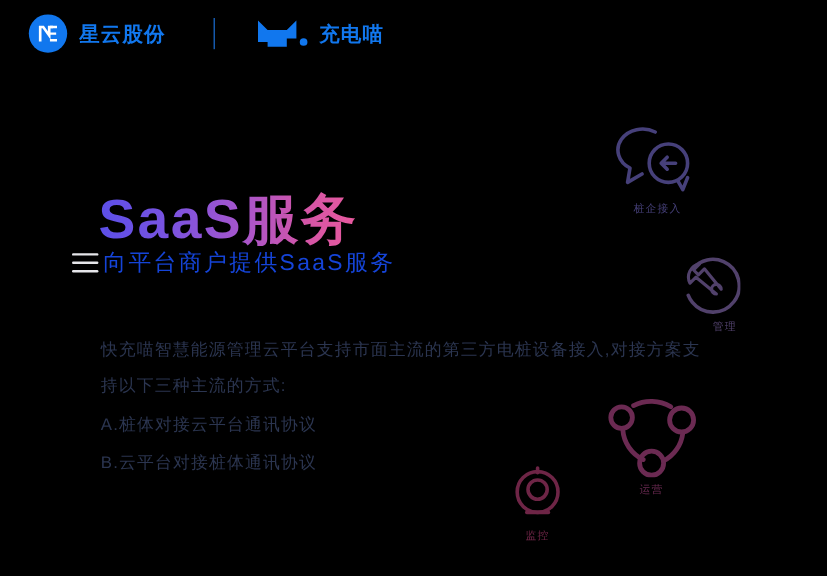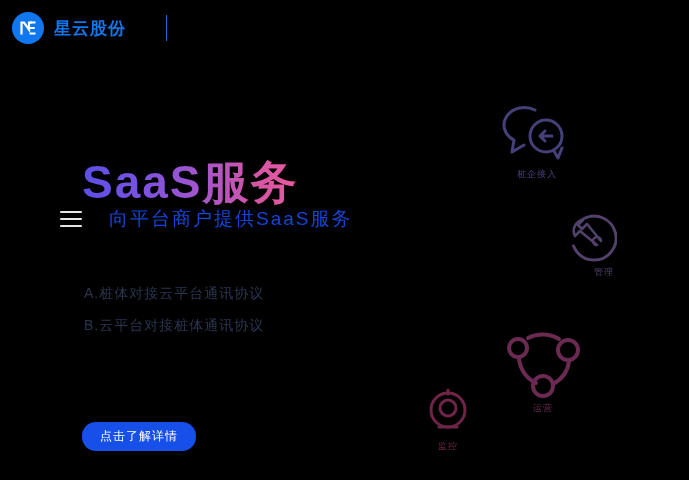--- a/index.html
+++ b/index.html
@@ -24,21 +24,21 @@
   }
 
   
   .header {
     position: absolute;
     left: 0; top: 0;
     width: 689px;
     height: 56px;
     display: flex;
     align-items: center;
-    padding-left: 12px;
+    padding-left: 24px;
     box-sizing: border-box;
   }
   .brand-a {
     display: flex;
     align-items: center;
     gap: 10px;
   }
   .brand-mark {
     width: 32px;
     height: 32px;
@@ -94,21 +94,21 @@
     -webkit-text-fill-color: transparent;
     white-space: nowrap;
   }
 
   .subhead {
     position: absolute;
     left: 60px;
     top: 206px;
     display: flex;
     align-items: center;
-    gap: 27px;
+    gap: 4px;
   }
   .menu-icon {
     width: 22px;
     height: 16px;
     display: flex;
     flex-direction: column;
     justify-content: space-between;
     flex: none;
   }
   .menu-icon span {
@@ -160,21 +160,21 @@
     flex-direction: column;
     align-items: center;
     gap: 4px;
   }
   .feat .glyph { display:block; }
   .feat .cap {
     font-size: 9px;
     letter-spacing: 1px;
     white-space: nowrap;
   }
-  .feat-chat  { left: 502px; top: 104px; }
+  .feat-chat  { left: 513px; top: 104px; }
   .feat-chat .cap  { color: #46407a; }
   .feat-manage{ left: 563px; top: 208px; }
   .feat-manage .cap { color: #51416b; margin-left: 28px; }
   .feat-share { left: 503px; top: 328px; }
   .feat-share .cap { color: #6b2a52; }
   .feat-monitor{ left: 425px; top: 388px; }
   .feat-monitor .cap { color: #6e2546; }
   .feat-settle{ left: 606px; top: 402px; }
   .feat-settle .cap { color: #7a2b50; }
 </style>
@@ -190,40 +190,47 @@
         <svg width="20" height="20" viewBox="0 0 20 20" aria-hidden="true">
           <path d="M3.5 15.5 V4.5 H6 L11 11.5 V4.5 H13" stroke="#ffffff" stroke-width="2.2" fill="none" stroke-linecap="square"></path>
           <path d="M12.6 4.5 H16.5 M12.6 10 H15.8 M12.6 15.5 H16.5" stroke="#ffffff" stroke-width="2" fill="none" stroke-linecap="square"></path>
         </svg>
       </div>
       <span class="brand-a-name">星云股份</span>
     </div>
 
     <div class="divider"></div>
 
+    <div class="brand-b">
+      <svg class="brand-b-icon" width="46" height="26" viewBox="0 0 46 26" aria-hidden="true">
+        <path d="M2 2 L2 20 L10 20 L10 24 L26 24 L26 17 L34 17 L34 2 L26 10 L10 10 Z" fill="#1177ee"></path>
+        <circle cx="40" cy="20" r="3.2" fill="#1177ee"></circle>
+      </svg>
+      <span class="brand-b-name">充电喵</span>
+    </div>
 
   </div>
 
   <h1 class="hero-title">SaaS服务</h1>
 
   <div class="subhead">
     <span class="menu-icon">
       <span></span>
         <span></span>
         <span></span>
     </span>
     <span class="subhead-text">向平台商户提供SaaS服务</span>
   </div>
 
   <div class="body-copy">
+    <p>快充喵智慧能源管理云平台支持市面主流的第三方电桩设备接入,对接方案支持以下三种主流的方式:</p>
     <p class="item">A.桩体对接云平台通讯协议</p>
     <p class="item">B.云平台对接桩体通讯协议</p>
   </div>
 
-  <button class="cta">点击了解详情</button>
 
   <div class="feat feat-chat">
     <svg class="glyph" width="70" height="60" viewBox="0 0 70 60" aria-hidden="true">
       <path d="M33 6 A20 17 0 1 0 12 36 L10 48 L22 41" stroke="#46407a" stroke-width="3" fill="none" stroke-linecap="round" stroke-linejoin="round"></path>
       <circle cx="44" cy="32" r="16" stroke="#46407a" stroke-width="3" fill="none"></circle>
       <path d="M52 47 L56 54 L60 44" stroke="#46407a" stroke-width="3" fill="none" stroke-linecap="round" stroke-linejoin="round"></path>
       <path d="M50 32 L38 32 M43 27 L38 32 L43 37" stroke="#46407a" stroke-width="3" fill="none" stroke-linecap="round" stroke-linejoin="round"></path>
     </svg>
     <span class="cap">桩企接入</span>
   </div>

